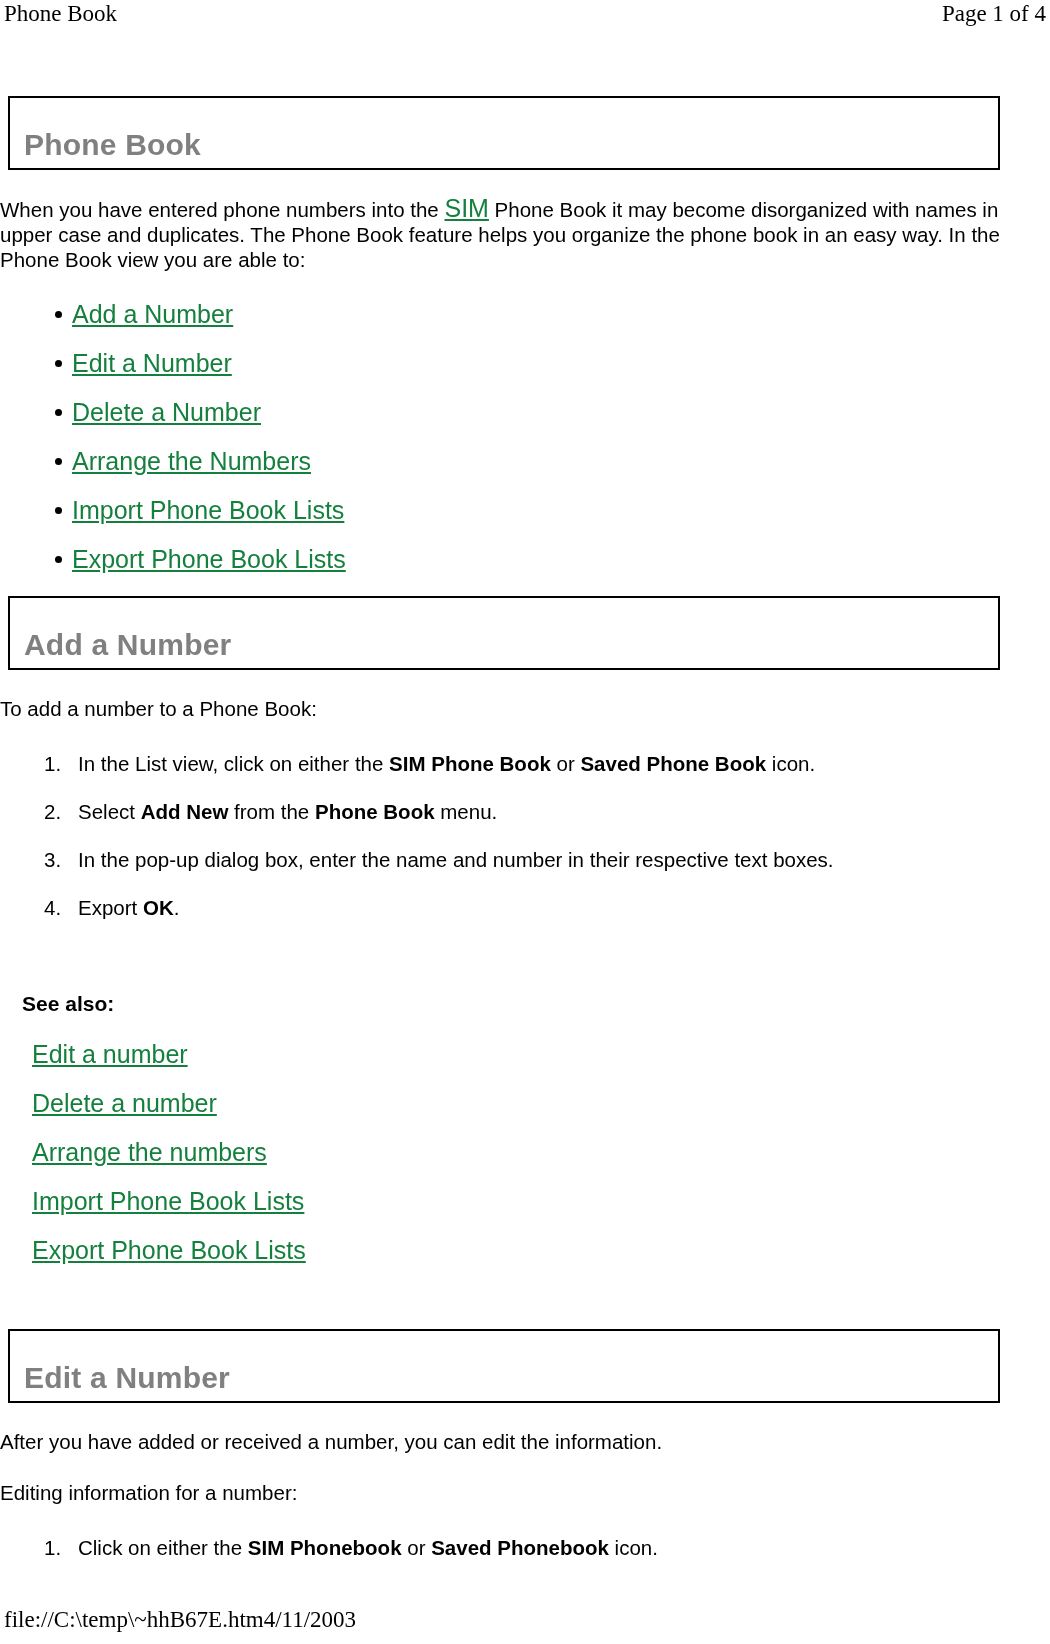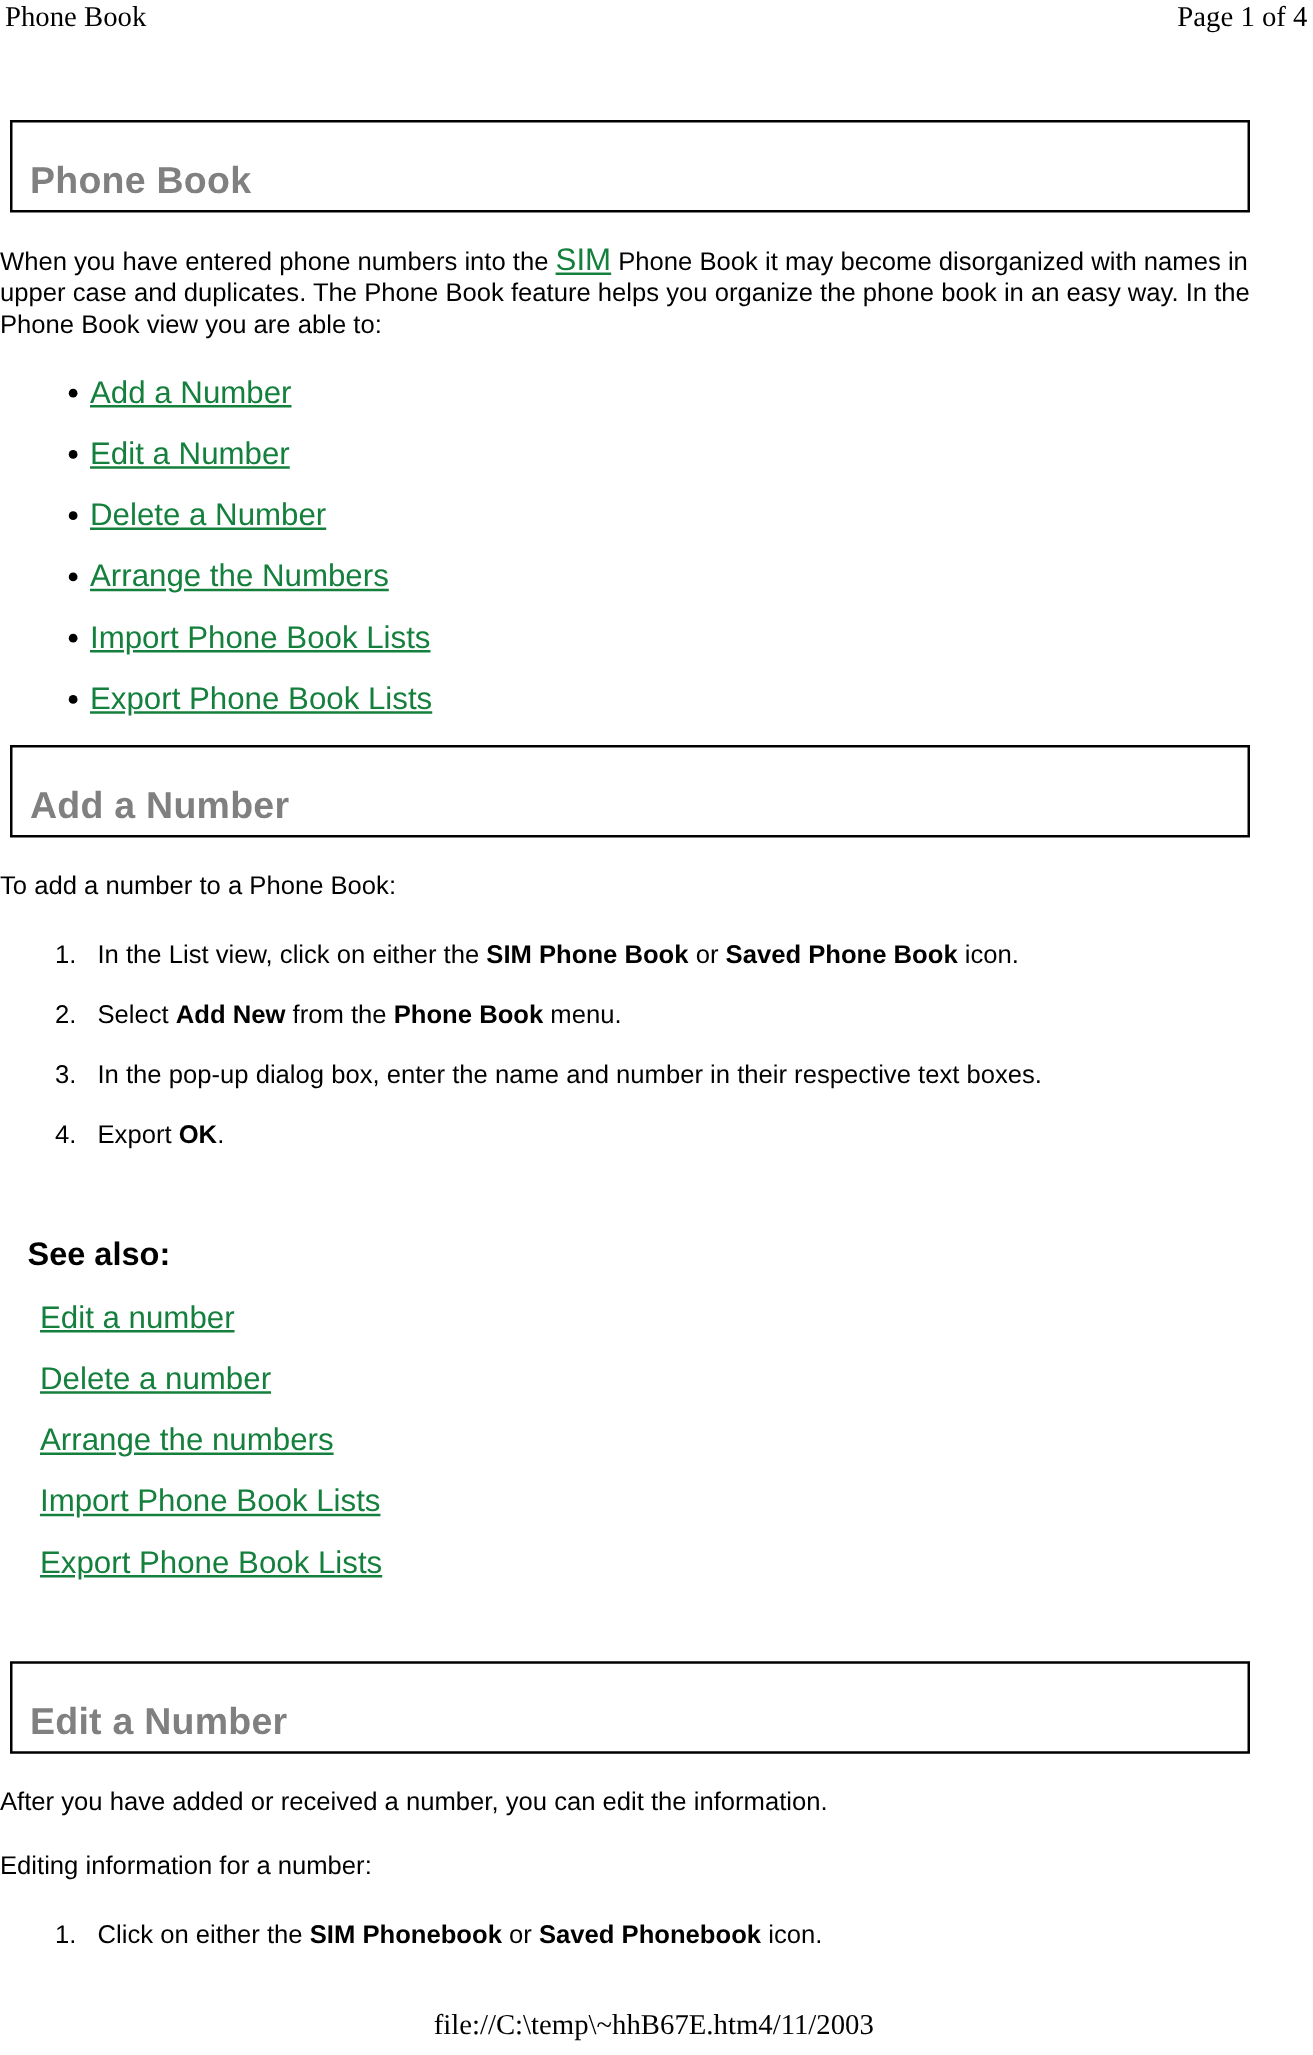--- a/index.html
+++ b/index.html
@@ -35,21 +35,21 @@
   .print-header .ph-right { padding-right: 4px; }
 
   
   .print-footer {
     position: absolute;
     bottom: 10px;
     left: 0px;
     width: 1050px;
     display: flex;
     align-items: flex-end;
-    justify-content: center;
+    justify-content: flex-start;
     font-family: "Liberation Serif", serif;
     font-size: 23px;
     line-height: 28px;
     color: #000;
   }
   .print-footer .pf-left  { padding-left: 4px; }
   .print-footer .pf-right { padding-right: 8px; }
 
   
   .doc {
@@ -154,21 +154,21 @@
   
   .seealso-list p {
     margin: 0 0 23px 0;
     padding: 0 0 0 10px;
     font-size: 20.5px;
     line-height: 25px;
   }
   .seealso-head {
     margin: 0;
     padding: 0 0 0 22px;
-    font-size: 26px;
+    font-size: 21px;
     line-height: 25px;
     font-weight: bold;
   }
 </style>
 </head>
 <body>
 
 <div class="print-header">
   <span class="ph-left">Phone Book</span>
   <span class="ph-right">Page 1 of 4</span>

